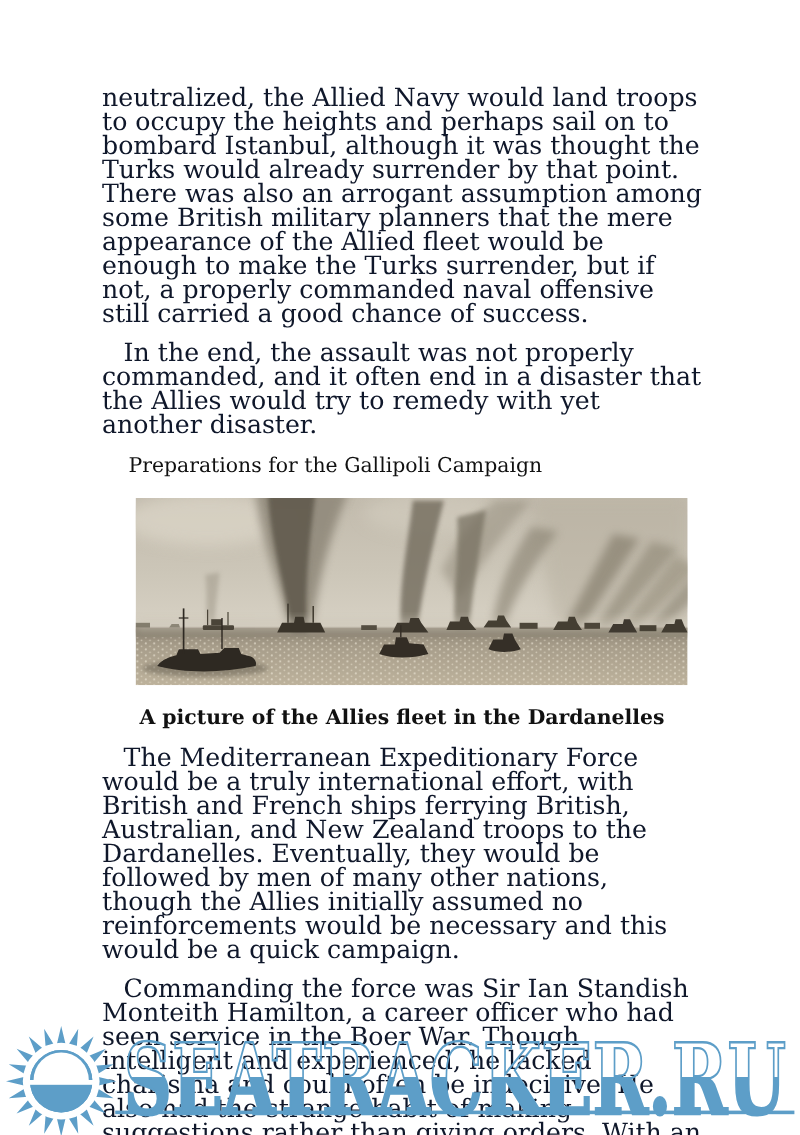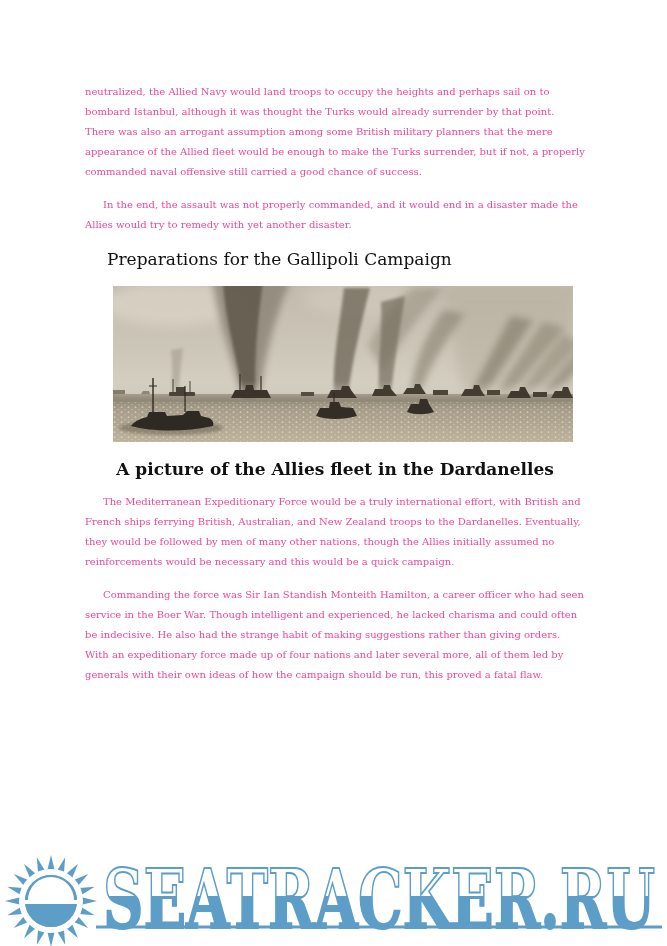--- a/index.html
+++ b/index.html
@@ -13,26 +13,26 @@
     height: 946px;
     background: #ffffff;
     overflow: hidden;
     font-family: "DejaVu Serif", "Liberation Serif", serif;
     color: #1f1f1f;
   }
   .content {
     padding: 71px 82px 0 85px;
   }
   .para {
-    font-size: 10px;
+    font-size: 21px;
     line-height: 20px;
-    margin: 11px 0 13px 0;
+    margin: 0 0 13px 0;
     text-indent: 18px;
     text-align: left;
-    color: #ec4899;
+    color: #0f172a;
   }
   .para.first {
     text-indent: 0;
   }
   .heading {
     font-size: 17px;
     line-height: 22px;
     font-weight: normal;
     margin: 8px 0 16px 0;
     text-indent: 22px;
@@ -66,21 +66,21 @@
   }
 </style>
 </head>
 <body>
 
 <div class="page">
   <div class="content">
 
     <p class="para first">neutralized, the Allied Navy would land troops to occupy the heights and perhaps sail on to bombard Istanbul, although it was thought the Turks would already surrender by that point. There was also an arrogant assumption among some British military planners that the mere appearance of the Allied fleet would be enough to make the Turks surrender, but if not, a properly commanded naval offensive still carried a good chance of success.</p>
 
-    <p class="para">In the end, the assault was not properly commanded, and it would end in a disaster made the Allies would try to remedy with yet another disaster.</p>
+    <p class="para">In the end, the assault was not properly commanded, and it often end in a disaster that the Allies would try to remedy with yet another disaster.</p>
 
     <h2 class="heading">Preparations for the Gallipoli Campaign</h2>
 
     <div class="photo-wrap" role="img" aria-label="A picture of the Allied fleet in the Dardanelles">
       <svg width="460" height="156" viewBox="0 0 460 156">
         <defs>
           <linearGradient id="sky" x1="0" y1="0" x2="0" y2="1">
             <stop offset="0" stop-color="#c2bbad"></stop>
             <stop offset="0.55" stop-color="#ccc6b8"></stop>
             <stop offset="1" stop-color="#d8d2c5"></stop>

